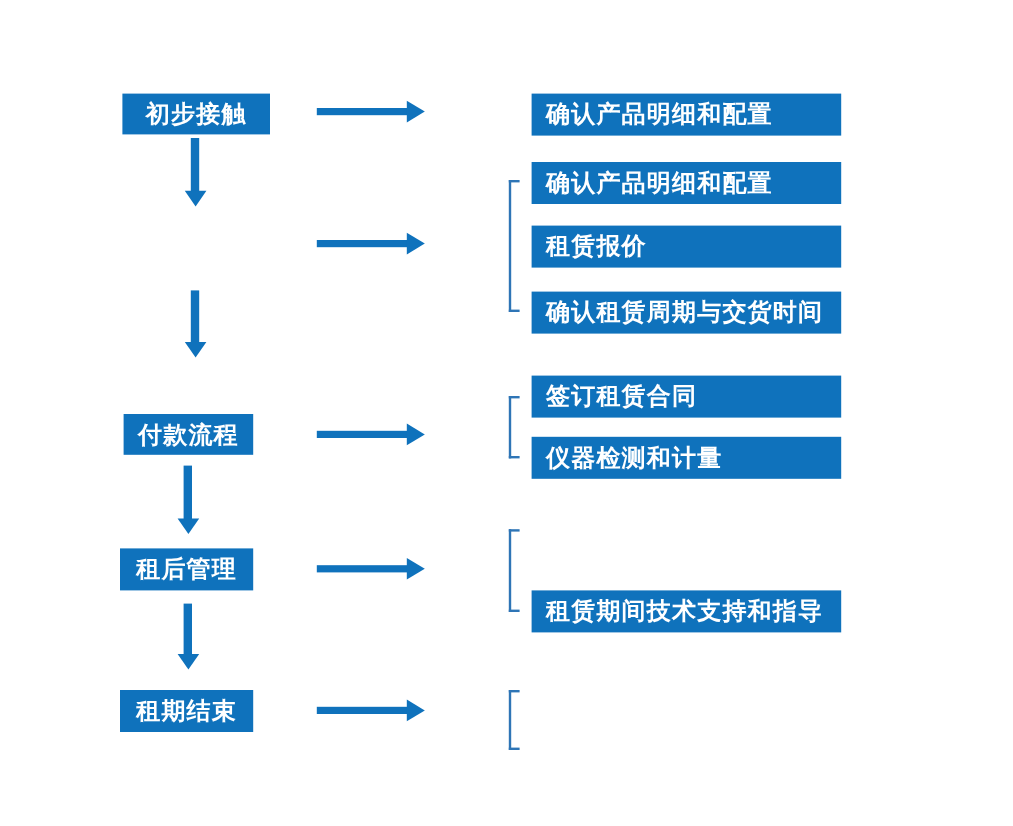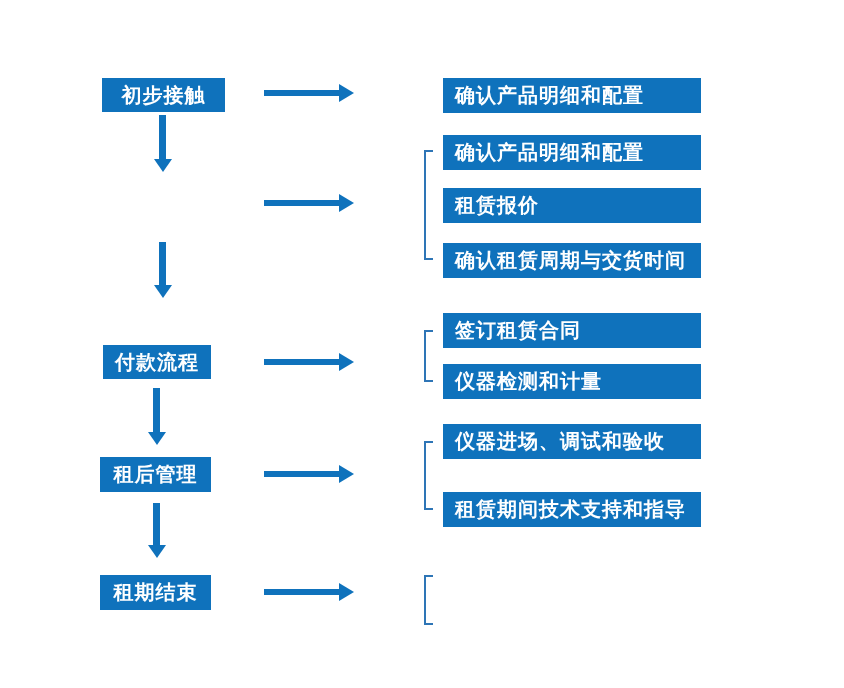--- a/index.html
+++ b/index.html
@@ -85,16 +85,15 @@
   <div class="bracket" style="top:330px;height:52px"></div>
   <div class="bracket" style="top:441px;height:69px"></div>
   <div class="bracket" style="top:575px;height:50px"></div>
 
   <div class="box output" style="top:78px">确认产品明细和配置</div>
   <div class="box output" style="top:135px">确认产品明细和配置</div>
   <div class="box output" style="top:188px">租赁报价</div>
   <div class="box output" style="top:243px">确认租赁周期与交货时间</div>
   <div class="box output" style="top:313px">签订租赁合同</div>
   <div class="box output" style="top:364px">仪器检测和计量</div>
-  <div class="box output" style="top:424px">仪器进场、调试和验收</div>
   <div class="box output" style="top:492px">租赁期间技术支持和指导</div>
 
 </div>
 
 </body></html>

